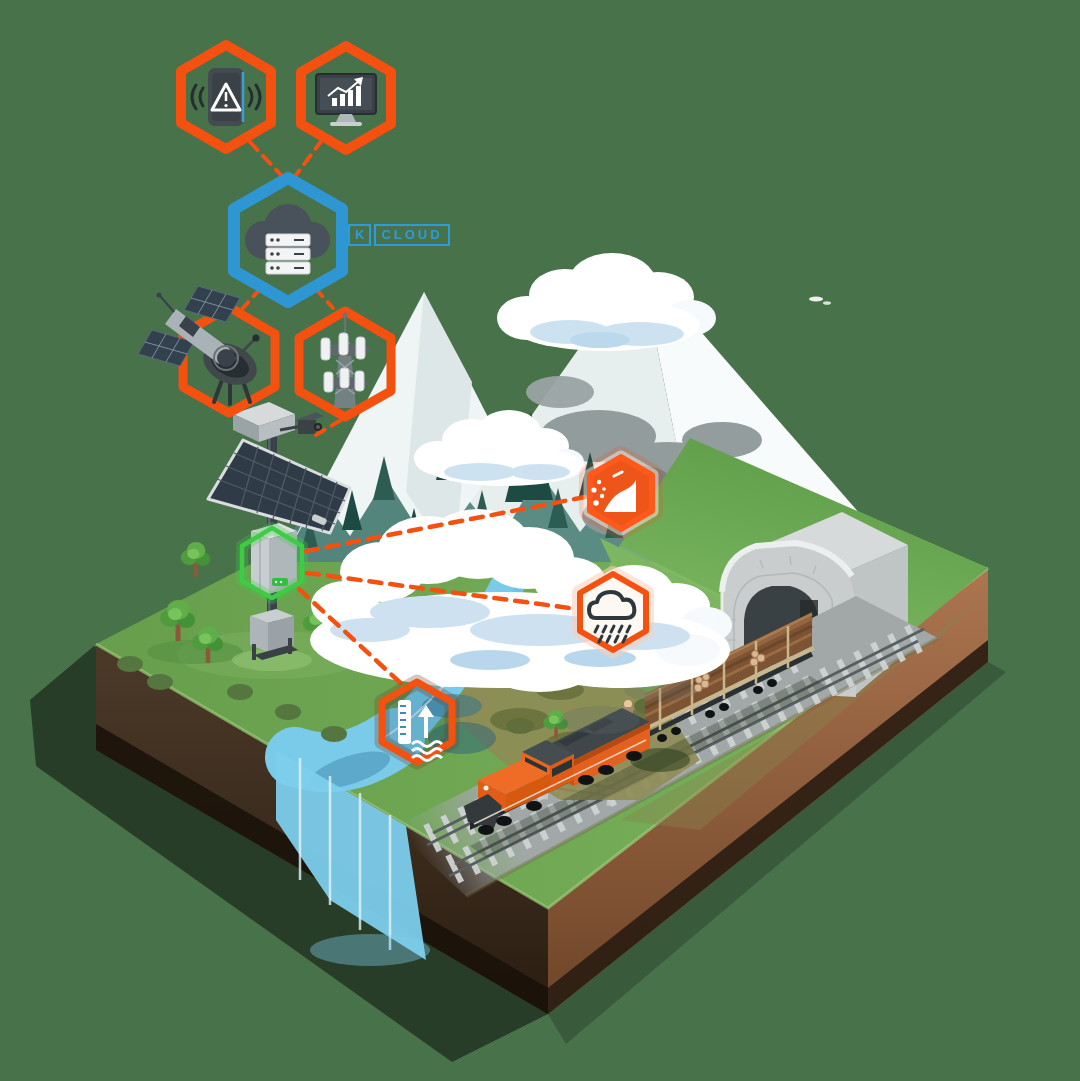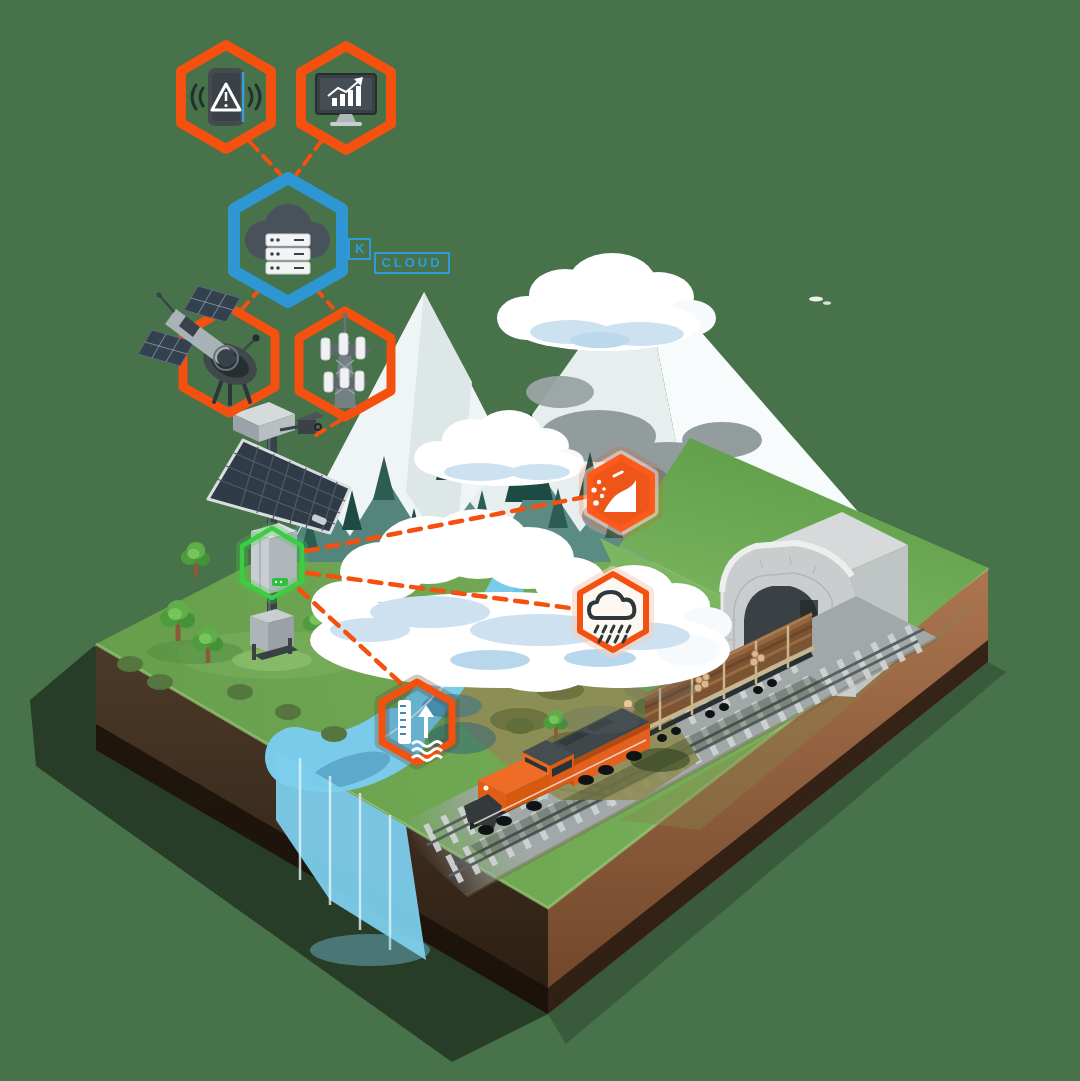--- a/index.html
+++ b/index.html
@@ -2,21 +2,21 @@
 <html><head>
 <meta charset="utf-8">
 <style>
   html,body{margin:0;padding:0;}
   body{width:1080px;height:1081px;overflow:hidden;font-family:"Liberation Sans",sans-serif;}
   .stage{position:relative;width:1080px;height:1081px;background:#47724A;}
   .stage svg{position:absolute;left:0;top:0;}
   .kcloud{position:absolute;left:348px;top:224px;display:flex;gap:3px;align-items:center;}
   .kcloud .box{border:2px solid #2D9CDB;color:#2D9CDB;font-weight:bold;font-size:13px;
     line-height:18px;padding:0 5px;background:rgba(71,114,74,0);}
-  .kcloud .box.cloud{letter-spacing:3px;margin-top:28px;}
+  .kcloud .box.cloud{letter-spacing:3px;}
 </style>
 </head>
 <body>
 
 <div class="stage">
 <svg width="1080" height="1081" viewBox="0 0 1080 1081" xmlns="http://www.w3.org/2000/svg">
   <defs>
     <linearGradient id="gGrass" x1="96" y1="644" x2="988" y2="568" gradientUnits="userSpaceOnUse">
       <stop offset="0" stop-color="#679E4C"></stop>
           <stop offset="0.55" stop-color="#72AA55"></stop>

